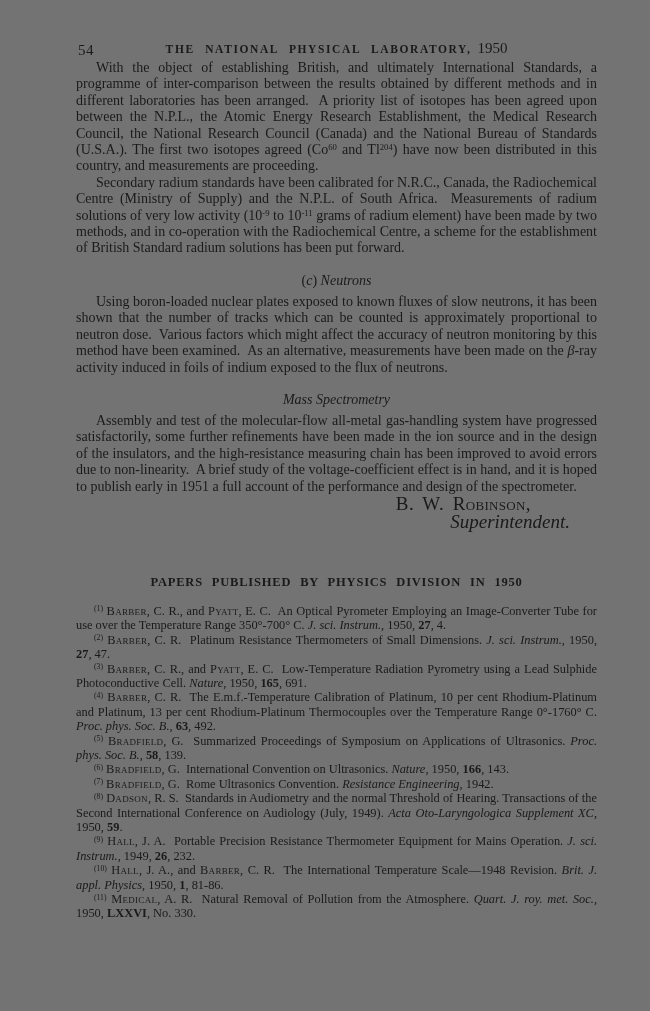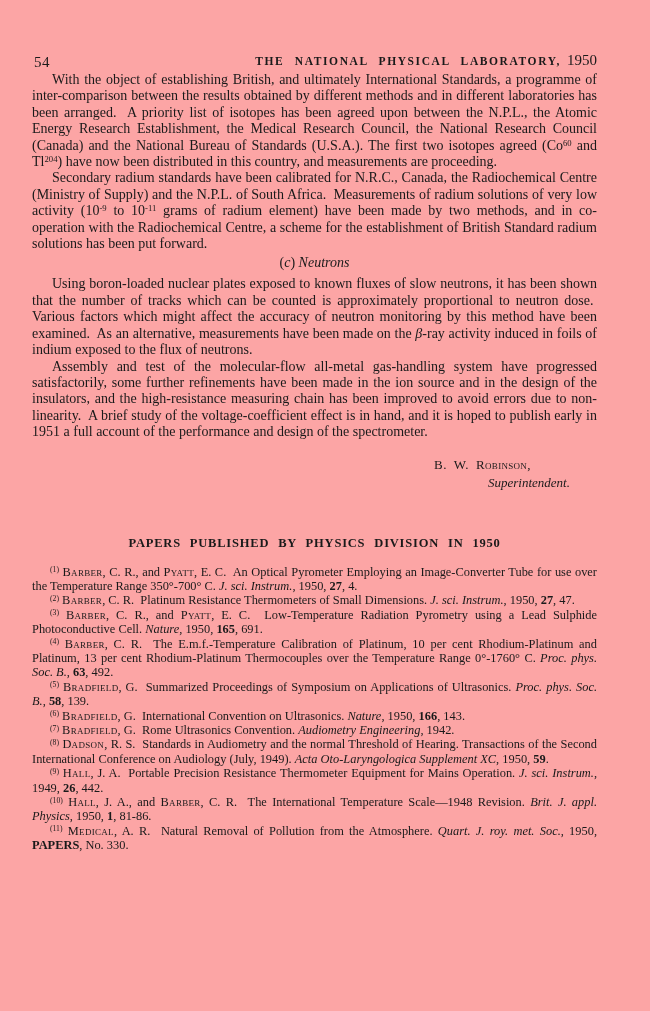--- a/index.html
+++ b/index.html
@@ -2,51 +2,51 @@
 <html><head>
 <meta charset="utf-8">
 <title>The National Physical Laboratory, 1950</title>
 <style>
   html, body { margin: 0; padding: 0; background: #ffffff; }
   .page {
     position: relative;
     width: 650px;
     height: 1011px;
     box-sizing: border-box;
-    padding: 40px 53px 0 32px;
-    background: #fca5a5;
+    padding: 40px 53px 0 76px;
+    background: #737373;
     color: #1a1a1a;
     font-family: "Liberation Serif", "DejaVu Serif", serif;
     overflow: hidden;
   }
   
   .running-head { position: relative; height: 20px; }
   .page-num {
     position: absolute; left: 2px; top: 2px;
     font-size: 15px; letter-spacing: 0.5px;
   }
-  .run-title { text-align: right; font-size: 15px; white-space: nowrap; margin-top: 12px; }
+  .run-title { text-align: center; font-size: 15px; white-space: nowrap; }
   .run-title-caps {
     font-size: 11.5px; letter-spacing: 1.6px; word-spacing: 6px;
     font-weight: bold; text-transform: uppercase;
   }
   .run-title-year { font-size: 15px; margin-left: 6px; }
   
   p.body {
     margin: 0; font-size: 14px; line-height: 16.4px;
     text-align: justify; text-indent: 20px;
   }
   .first-para { margin-top: 21px; }
   .sec-head {
-    margin: 2px 0 5px; text-align: center;
+    margin: 15px 0 5px; text-align: center;
     font-size: 14px; font-weight: normal; line-height: 17px;
   }
   .italic { font-style: italic; }
   
-  .signature { margin-top: 15px; font-size: 13px; line-height: 18.5px; }
+  .signature { font-size: 19px; line-height: 18.5px; }
   .sig-name { text-align: right; padding-right: 66px; letter-spacing: 0.6px; word-spacing: 3px; }
   .sig-title { text-align: right; padding-right: 27px; font-style: italic; }
   
   .papers-head {
     margin: 43px 0 14px; text-align: center;
     font-size: 12.5px; font-weight: bold; line-height: 15px;
     letter-spacing: 0.8px; word-spacing: 5px;
   }
   .refs p.ref {
     margin: 0; font-size: 12.4px; line-height: 14.4px;
@@ -71,37 +71,38 @@
   </div>
 
   <p class="body first-para"><span>With the object of establishing British, and ultimately International Standards, a programme of inter-comparison between the results obtained by different methods and in different laboratories has been arranged.&nbsp; A priority list of isotopes has been agreed upon between the N.P.L., the Atomic Energy Research Establishment, the Medical Research Council, the National Research Council (Canada) and the National Bureau of Standards (U.S.A.). The first two isotopes agreed (Co</span><span class="s-sup">60</span><span> and Tl</span><span class="s-sup">204</span><span>) have now been distributed in this country, and measurements are proceeding.</span></p>
 
   <p class="body"><span>Secondary radium standards have been calibrated for N.R.C., Canada, the Radiochemical Centre (Ministry of Supply) and the N.P.L. of South Africa.&nbsp; Measurements of radium solutions of very low activity (10</span><span class="s-sup">-9</span><span> to 10</span><span class="s-sup">-11</span><span> grams of radium element) have been made by two methods, and in co-operation with the Radiochemical Centre, a scheme for the establishment of British Standard radium solutions has been put forward.</span></p>
 
   <h3 class="sec-head"><span>(</span><span class="s-i">c</span><span>) </span><span class="s-i">Neutrons</span></h3>
 
   <p class="body"><span>Using boron-loaded nuclear plates exposed to known fluxes of slow neutrons, it has been shown that the number of tracks which can be counted is approximately proportional to neutron dose.&nbsp; Various factors which might affect the accuracy of neutron monitoring by this method have been examined.&nbsp; As an alternative, measurements have been made on the </span><span class="s-i">β</span><span>-ray activity induced in foils of indium exposed to the flux of neutrons.</span></p>
 
+  <h3 class="sec-head italic">Mass Spectrometry</h3>
 
   <p class="body"><span>Assembly and test of the molecular-flow all-metal gas-handling system have progressed satisfactorily, some further refinements have been made in the ion source and in the design of the insulators, and the high-resistance measuring chain has been improved to avoid errors due to non-linearity.&nbsp; A brief study of the voltage-coefficient effect is in hand, and it is hoped to publish early in 1951 a full account of the performance and design of the spectrometer.</span></p>
 
   <div class="signature">
     <div class="sig-name"><span>B. W. </span><span class="s-sc">Robinson</span><span>,</span></div>
     <div class="sig-title">Superintendent.</div>
   </div>
 
   <h2 class="papers-head">PAPERS PUBLISHED BY PHYSICS DIVISION IN 1950</h2>
 
   <div class="refs">
       <p class="ref"><span class="s-sup">(1)</span><span> </span><span class="s-sc">Barber</span><span>, C. R., and </span><span class="s-sc">Pyatt</span><span>, E. C.&nbsp; An Optical Pyrometer Employing an Image-Converter Tube for use over the Temperature Range 350°-700° C. </span><span class="s-i">J. sci. Instrum.</span><span>, 1950, </span><span class="s-b">27</span><span>, 4.</span></p>
       <p class="ref"><span class="s-sup">(2)</span><span> </span><span class="s-sc">Barber</span><span>, C. R.&nbsp; Platinum Resistance Thermometers of Small Dimensions. </span><span class="s-i">J. sci. Instrum.</span><span>, 1950, </span><span class="s-b">27</span><span>, 47.</span></p>
       <p class="ref"><span class="s-sup">(3)</span><span> </span><span class="s-sc">Barber</span><span>, C. R., and </span><span class="s-sc">Pyatt</span><span>, E. C.&nbsp; Low-Temperature Radiation Pyrometry using a Lead Sulphide Photoconductive Cell. </span><span class="s-i">Nature</span><span>, 1950, </span><span class="s-b">165</span><span>, 691.</span></p>
       <p class="ref"><span class="s-sup">(4)</span><span> </span><span class="s-sc">Barber</span><span>, C. R.&nbsp; The E.m.f.-Temperature Calibration of Platinum, 10 per cent Rhodium-Platinum and Platinum, 13 per cent Rhodium-Platinum Thermocouples over the Temperature Range 0°-1760° C. </span><span class="s-i">Proc. phys. Soc. B.</span><span>, </span><span class="s-b">63</span><span>, 492.</span></p>
       <p class="ref"><span class="s-sup">(5)</span><span> </span><span class="s-sc">Bradfield</span><span>, G.&nbsp; Summarized Proceedings of Symposium on Applications of Ultrasonics. </span><span class="s-i">Proc. phys. Soc. B.</span><span>, </span><span class="s-b">58</span><span>, 139.</span></p>
       <p class="ref"><span class="s-sup">(6)</span><span> </span><span class="s-sc">Bradfield</span><span>, G.&nbsp; International Convention on Ultrasonics. </span><span class="s-i">Nature</span><span>, 1950, </span><span class="s-b">166</span><span>, 143.</span></p>
-      <p class="ref"><span class="s-sup">(7)</span><span> </span><span class="s-sc">Bradfield</span><span>, G.&nbsp; Rome Ultrasonics Convention. </span><span class="s-i">Audiometry Engineering</span><span>, 1942.</span></p>
+      <p class="ref"><span class="s-sup">(7)</span><span> </span><span class="s-sc">Bradfield</span><span>, G.&nbsp; Rome Ultrasonics Convention. </span><span class="s-i">Resistance Engineering</span><span>, 1942.</span></p>
       <p class="ref"><span class="s-sup">(8)</span><span> </span><span class="s-sc">Dadson</span><span>, R. S.&nbsp; Standards in Audiometry and the normal Threshold of Hearing. Transactions of the Second International Conference on Audiology (July, 1949). </span><span class="s-i">Acta Oto-Laryngologica Supplement XC</span><span>, 1950, </span><span class="s-b">59</span><span>.</span></p>
-      <p class="ref"><span class="s-sup">(9)</span><span> </span><span class="s-sc">Hall</span><span>, J. A.&nbsp; Portable Precision Resistance Thermometer Equipment for Mains Operation. </span><span class="s-i">J. sci. Instrum.</span><span>, 1949, </span><span class="s-b">26</span><span>, 442.</span></p>
+      <p class="ref"><span class="s-sup">(9)</span><span> </span><span class="s-sc">Hall</span><span>, J. A.&nbsp; Portable Precision Resistance Thermometer Equipment for Mains Operation. </span><span class="s-i">J. sci. Instrum.</span><span>, 1949, </span><span class="s-b">26</span><span>, 232.</span></p>
       <p class="ref"><span class="s-sup">(10)</span><span> </span><span class="s-sc">Hall</span><span>, J. A., and </span><span class="s-sc">Barber</span><span>, C. R.&nbsp; The International Temperature Scale—1948 Revision. </span><span class="s-i">Brit. J. appl. Physics</span><span>, 1950, </span><span class="s-b">1</span><span>, 81-86.</span></p>
-      <p class="ref"><span class="s-sup">(11)</span><span> </span><span class="s-sc">Medical</span><span>, A. R.&nbsp; Natural Removal of Pollution from the Atmosphere. </span><span class="s-i">Quart. J. roy. met. Soc.</span><span>, 1950, </span><span class="s-b">PAPERS</span><span>, No. 330.</span></p>
+      <p class="ref"><span class="s-sup">(11)</span><span> </span><span class="s-sc">Medical</span><span>, A. R.&nbsp; Natural Removal of Pollution from the Atmosphere. </span><span class="s-i">Quart. J. roy. met. Soc.</span><span>, 1950, </span><span class="s-b">LXXVI</span><span>, No. 330.</span></p>
     </div>
 
 </div>
 
 </body></html>

